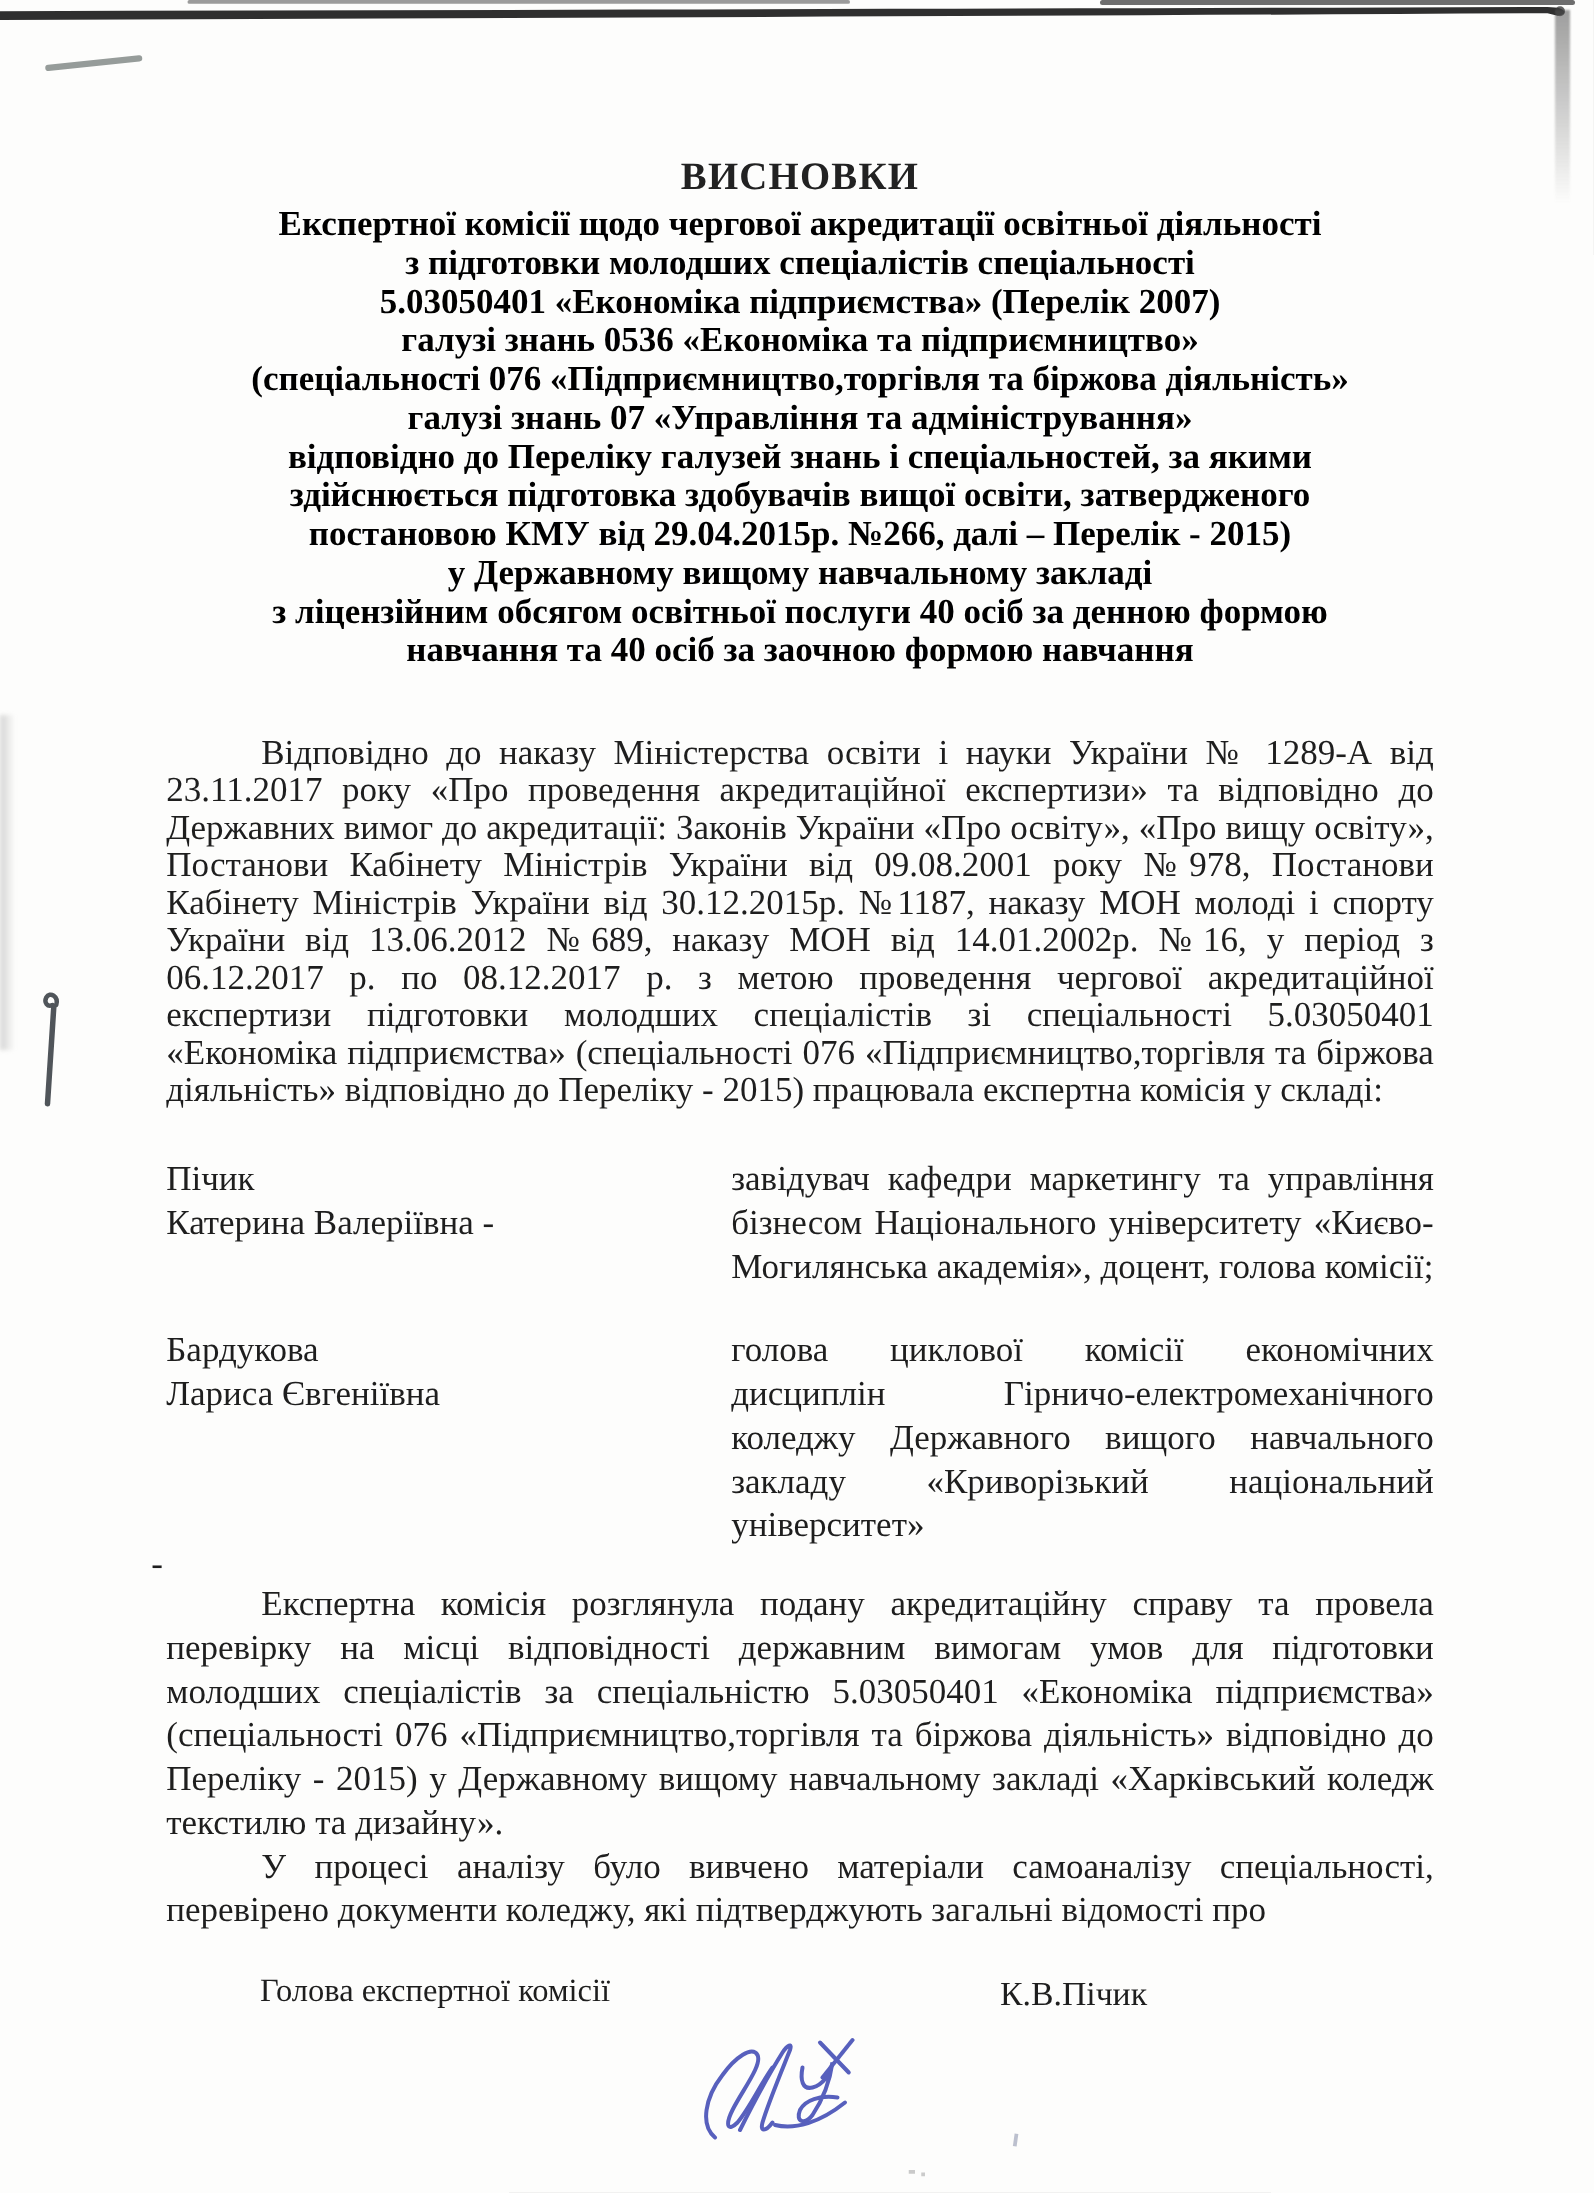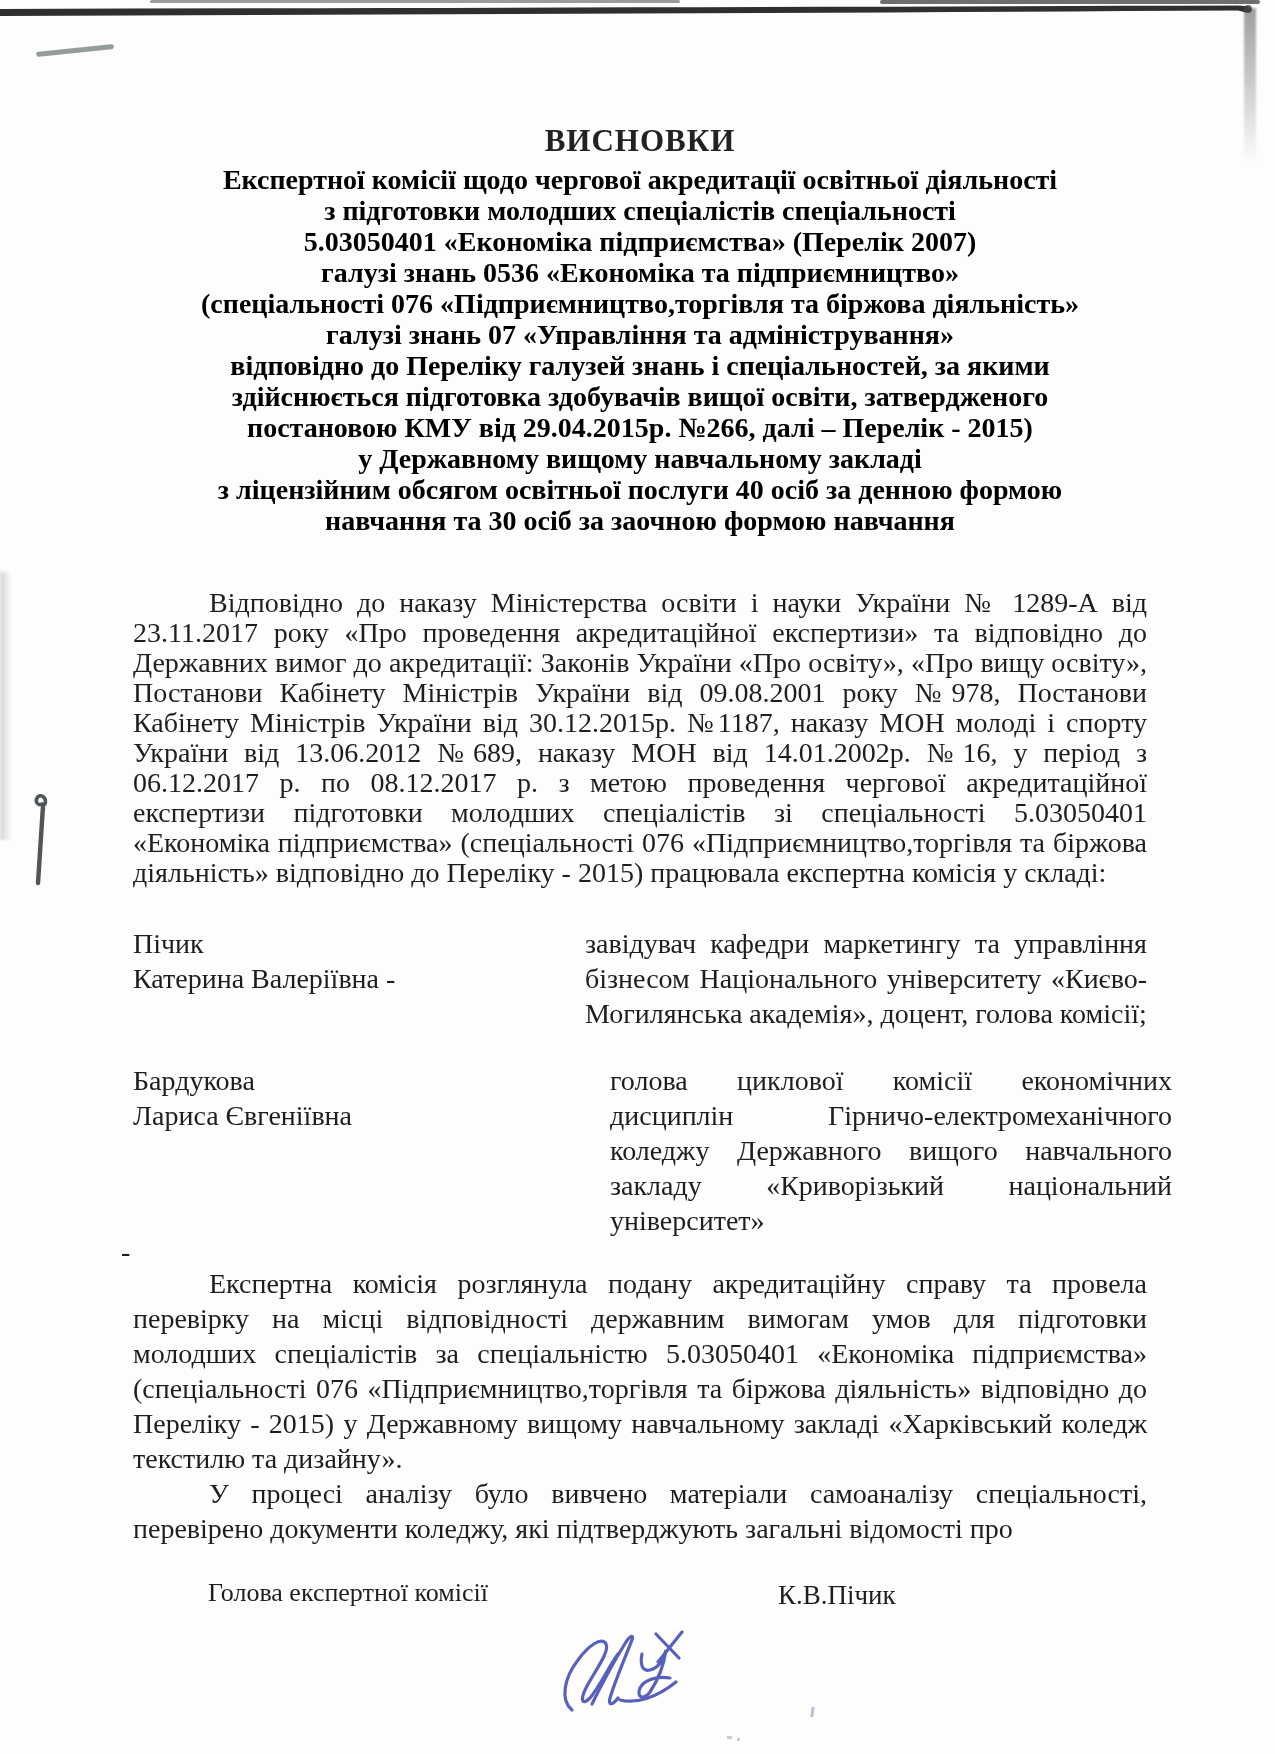--- a/index.html
+++ b/index.html
@@ -49,27 +49,27 @@
     font-size:28px;line-height:31px;color:#000000;
   }
   .para{
     margin:0;font-size:28px;text-align:justify;text-indent:76px;
   }
   .para-1{margin-top:52px;line-height:30px;}
   .para-2{margin-top:0;line-height:35px;}
   .para-3{margin-top:0;line-height:35px;}
   .members{margin-top:38px;}
   .member-row{display:flex;font-size:28px;line-height:35px;}
-  .member-row-2{margin-top:32px;gap:25px;}
+  .member-row-2{margin-top:32px;}
   .member-name{width:452px;flex:none;}
   .member-role{width:562px;flex:none;text-align:justify;}
   .stray-dash{font-size:28px;line-height:28px;margin-left:-12px;}
   .footer-row{position:relative;margin-top:32px;height:60px;font-size:26px;}
   .footer-label{position:absolute;left:75px;top:0;}
-  .footer-name{position:absolute;left:645px;top:2px;font-size:27px;}
+  .footer-name{position:absolute;left:667px;top:2px;font-size:27px;}
 </style>
 </head>
 <body>
 
 <div class="page">
 
   <div class="top-edge-remnant remnant-a"></div>
   <div class="top-edge-remnant remnant-b"></div>
   <svg class="scan-line-svg" viewBox="0 0 1275 24" aria-hidden="true">
     <path d="M0,9 C400,8 800,7 1238,5.5 L1244,6 C1252,6.5 1255,12 1246,12.5 L1238,10.5 C800,13 400,14.5 0,16 Z" fill="#2f2f2f"></path>
@@ -94,21 +94,21 @@
       <div class="header-line">з підготовки молодших спеціалістів спеціальності</div>
       <div class="header-line">5.03050401 «Економіка підприємства» (Перелік 2007)</div>
       <div class="header-line">галузі знань 0536 «Економіка та підприємництво»</div>
       <div class="header-line">(спеціальності 076 «Підприємництво,торгівля та біржова діяльність»</div>
       <div class="header-line">галузі знань 07 «Управління та адміністрування»</div>
       <div class="header-line">відповідно до Переліку галузей знань і спеціальностей, за якими</div>
       <div class="header-line">здійснюється підготовка здобувачів вищої освіти, затвердженого</div>
       <div class="header-line">постановою КМУ від 29.04.2015р. №266, далі – Перелік - 2015)</div>
       <div class="header-line">у Державному вищому навчальному закладі</div>
       <div class="header-line">з ліцензійним обсягом освітньої послуги 40 осіб за денною формою</div>
-      <div class="header-line">навчання та 30 осіб за заочною формою навчання</div>
+      <div class="header-line">навчання та 40 осіб за заочною формою навчання</div>
     </div>
 
     <p class="para para-1">Відповідно до наказу Міністерства освіти і науки України № 1289-А від 23.11.2017 року «Про проведення акредитаційної експертизи» та відповідно до Державних вимог до акредитації: Законів України «Про освіту», «Про вищу освіту», Постанови Кабінету Міністрів України від 09.08.2001 року №978, Постанови Кабінету Міністрів України від 30.12.2015р. №1187, наказу МОН молоді і спорту України від 13.06.2012 №689, наказу МОН від 14.01.2002р. №16, у період з 06.12.2017 р. по 08.12.2017 р. з метою проведення чергової акредитаційної експертизи підготовки молодших спеціалістів зі спеціальності 5.03050401 «Економіка підприємства» (спеціальності 076 «Підприємництво,торгівля та біржова діяльність» відповідно до Переліку - 2015) працювала експертна комісія у складі:</p>
 
     <div class="members">
       <div class="member-row">
         <div class="member-name">
           <div>Пічик</div>
           <div>Катерина Валеріївна -</div>
         </div>

